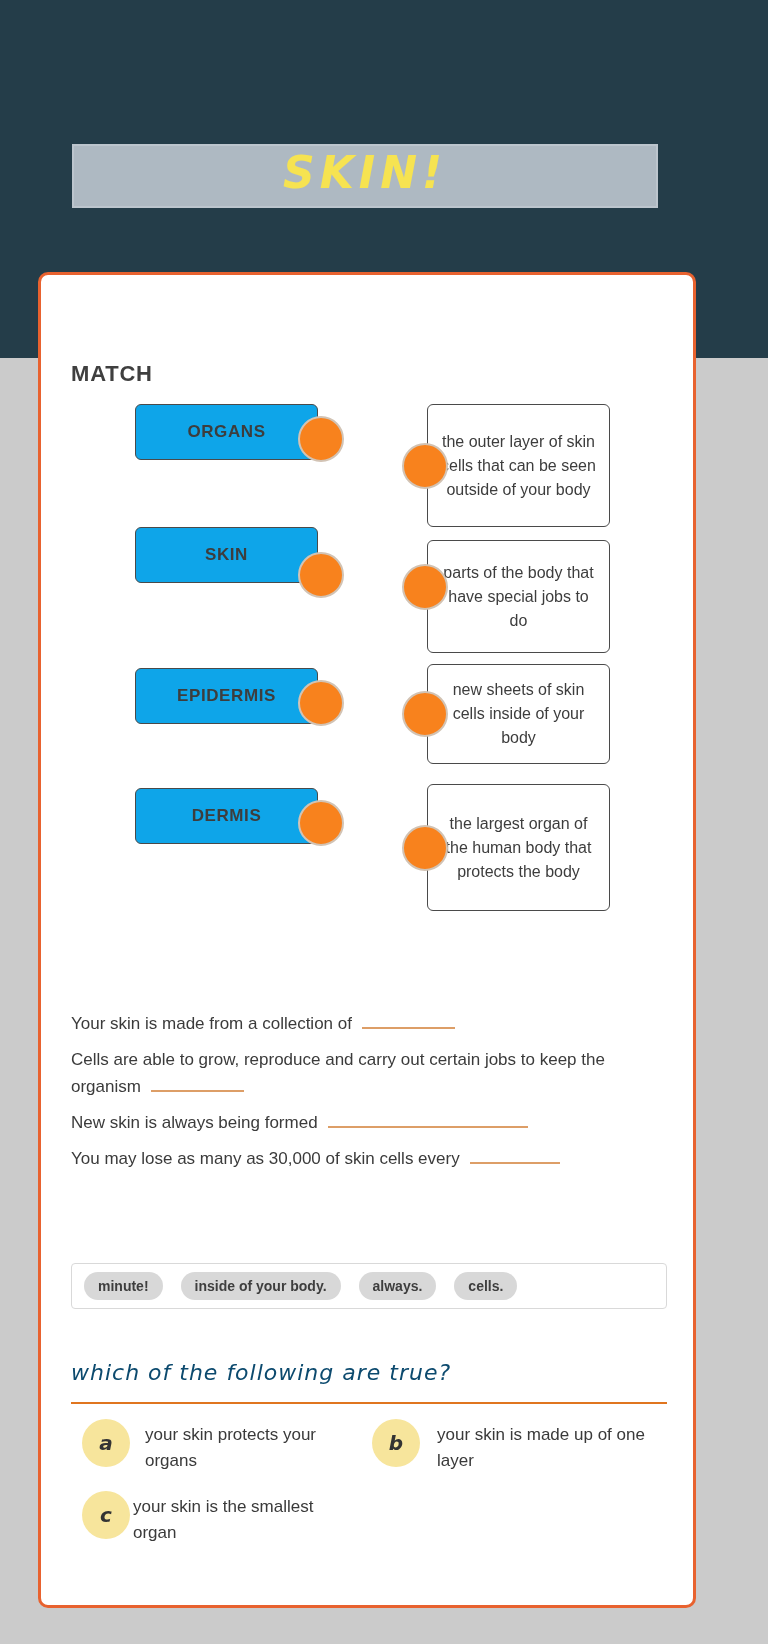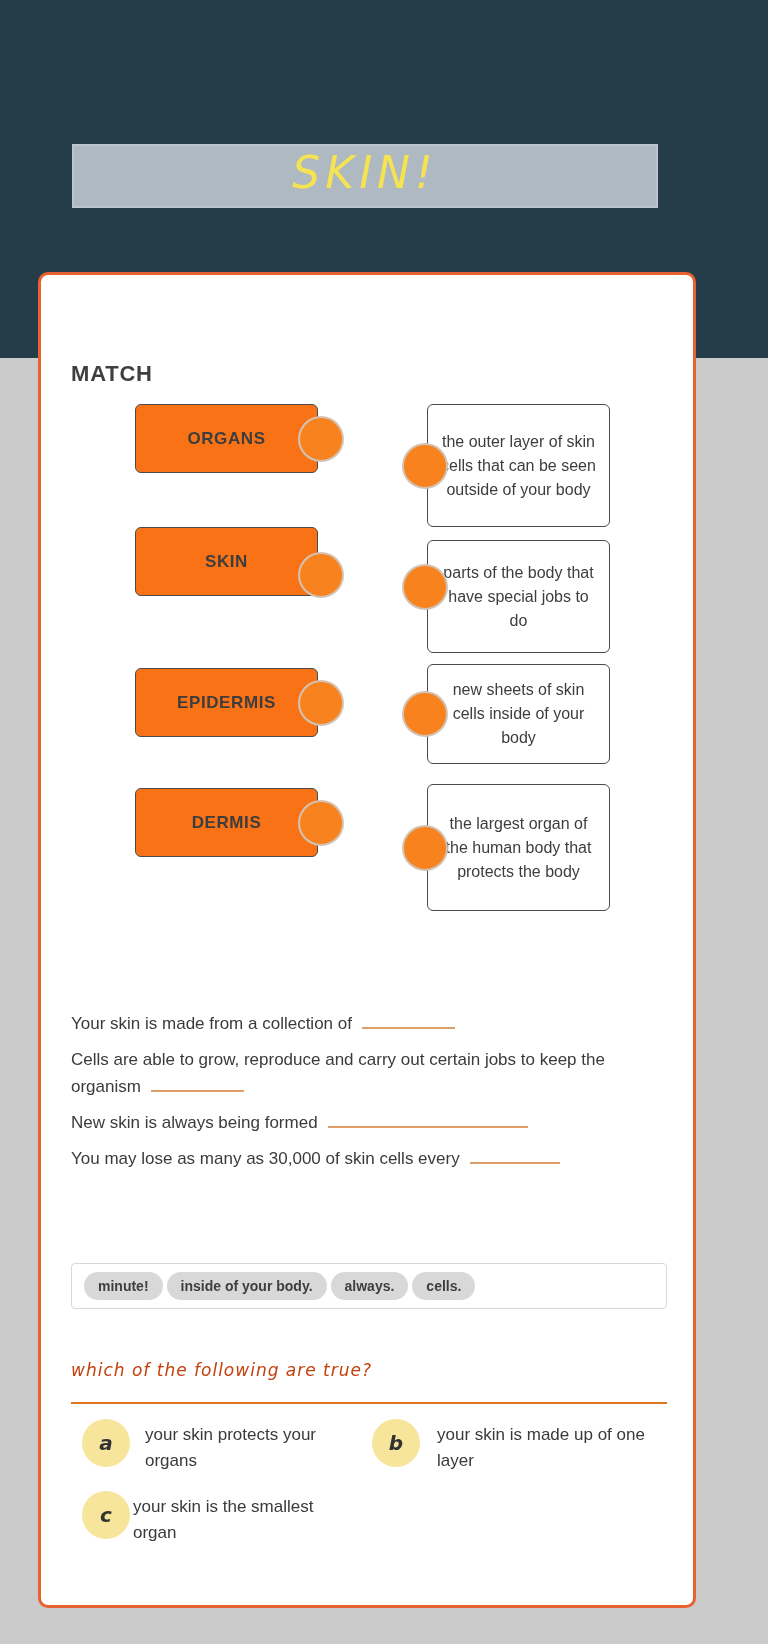--- a/index.html
+++ b/index.html
@@ -5,30 +5,30 @@
   * { margin:0; padding:0; box-sizing:border-box; }
   html,body { width:768px; height:1644px; font-family:"Liberation Sans", sans-serif; }
   body { position:relative; background:#cbcbcb; overflow:hidden; }
 
   .bg-top { position:absolute; left:0; top:0; width:768px; height:358px; background:#243d49; }
 
   .banner { position:absolute; left:72px; top:144px; width:586px; height:64px;
             background:#aeb9c2; box-shadow: inset 0 0 0 2px rgba(255,255,255,0.18);
             display:flex; align-items:center; justify-content:center; }
   .banner-title { font-family:"DejaVu Sans", cursive; font-style:italic; font-size:44px;
-            color:#f6e351; letter-spacing:5px; font-weight:400; transform:translateY(-4px); }
+            color:#f6e351; letter-spacing:5px; font-weight:700; transform:translateY(-4px); }
 
   .card { position:absolute; left:38px; top:272px; width:658px; height:1336px;
           background:#ffffff; border:3px solid #e8622f; border-radius:10px; }
 
   .match-label { position:absolute; left:30px; top:86px; font-size:22px; font-weight:700;
           color:#3f3f3f; letter-spacing:0.8px; }
 
-  .term-box { position:absolute; left:94px; width:183px; height:69px;
-          border:1.5px solid #4a4a4a; border-radius:6px; background:#f97316;
+  .term-box { position:absolute; left:94px; width:183px; height:56px;
+          border:1.5px solid #4a4a4a; border-radius:6px; background:#0ea5e9;
           display:flex; align-items:center; justify-content:center; }
   .term-text { font-size:17px; font-weight:700; color:#3d3d3d; letter-spacing:0.6px; }
   .tb1{top:129px;} .tb2{top:252px;} .tb3{top:393px;} .tb4{top:513px;}
 
   .def-box { position:absolute; left:386px; width:183px;
           border:1.5px solid #4a4a4a; border-radius:6px; background:#fff;
           display:flex; align-items:center; justify-content:center; padding:8px 10px; }
   .def-text { font-size:16px; color:#3d3d3d; text-align:center; line-height:24px; }
   .db1{top:129px; height:123px;} .db2{top:265px; height:113px;}
   .db3{top:389px; height:100px;} .db4{top:509px; height:127px;}
@@ -43,26 +43,26 @@
   .fill { position:absolute; left:30px; top:735px; width:580px; font-size:17px;
           color:#3b3b3b; line-height:27px; }
   .fill p { margin-bottom:9px; }
   .blank { display:inline-block; border-bottom:2px solid #dd9e67; height:18px;
            vertical-align:baseline; margin-left:10px; cursor:text; }
   .blank-s1{ width:93px; } .blank-s2{ width:93px; }
   .blank-s3{ width:200px; } .blank-s4{ width:90px; }
 
   .wordbank { position:absolute; left:30px; top:988px; width:596px; height:46px;
           border:1px solid #d9d9d9; border-radius:4px; background:#fff;
-          display:flex; align-items:center; gap:4px; padding:0 12px; }
+          display:flex; align-items:center; gap:18px; padding:0 12px; }
   .chip { background:#d8d8d8; color:#3e3e3e; font-size:14px; font-weight:700;
           border-radius:16px; padding:6px 14px; white-space:nowrap; cursor:grab; }
 
   .mc-question { position:absolute; left:30px; top:1085px; font-family:"DejaVu Sans", cursive;
-          font-style:italic; font-size:17px; color:#c2410c; letter-spacing:1px; }
+          font-style:italic; font-size:22px; color:#0c4a6e; letter-spacing:1px; }
   .mc-rule { position:absolute; left:30px; top:1127px; width:596px; height:0;
           border-top:2px solid #e0751f; }
 
   .opt-circle { position:absolute; width:48px; height:48px; border-radius:50%;
           background:#f7e59c; display:flex; align-items:center; justify-content:center;
           cursor:pointer; }
   .opt-letter { font-family:"DejaVu Sans", cursive; font-style:italic; font-weight:700;
           font-size:20px; color:#333333; }
   .oc-a{ left:41px; top:1144px; } .oc-b{ left:331px; top:1144px; } .oc-c{ left:41px; top:1216px; }
 

